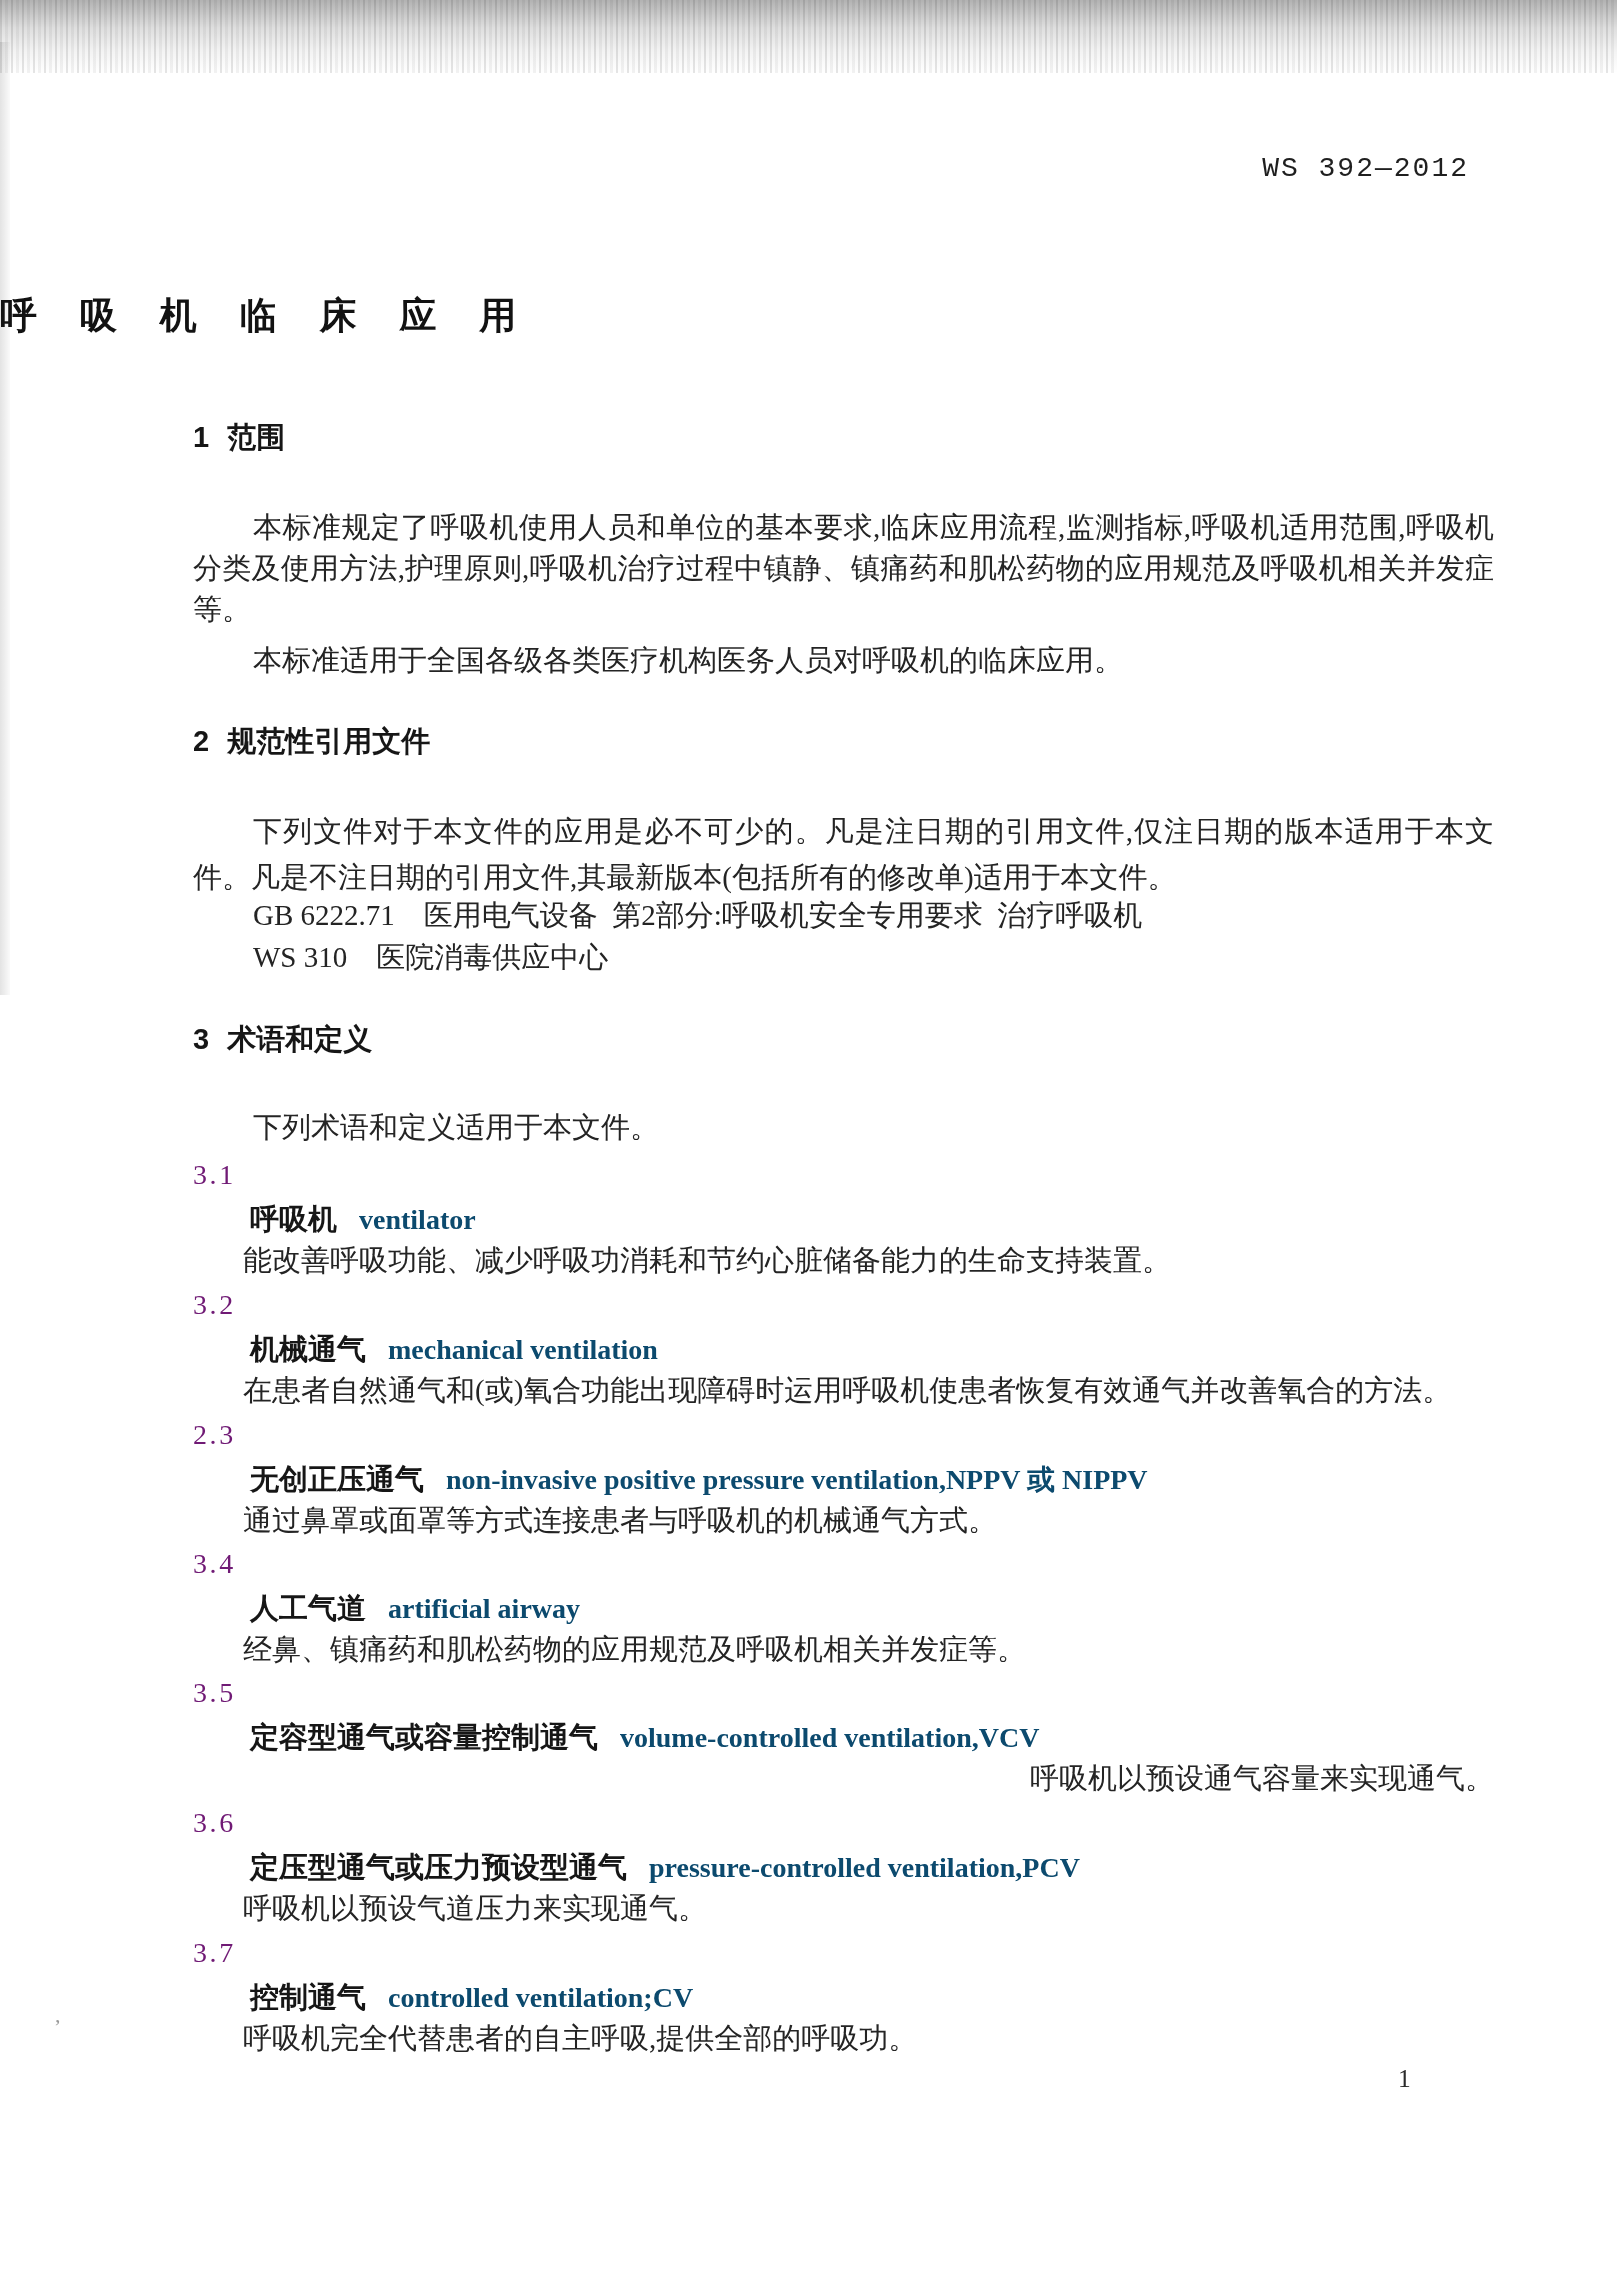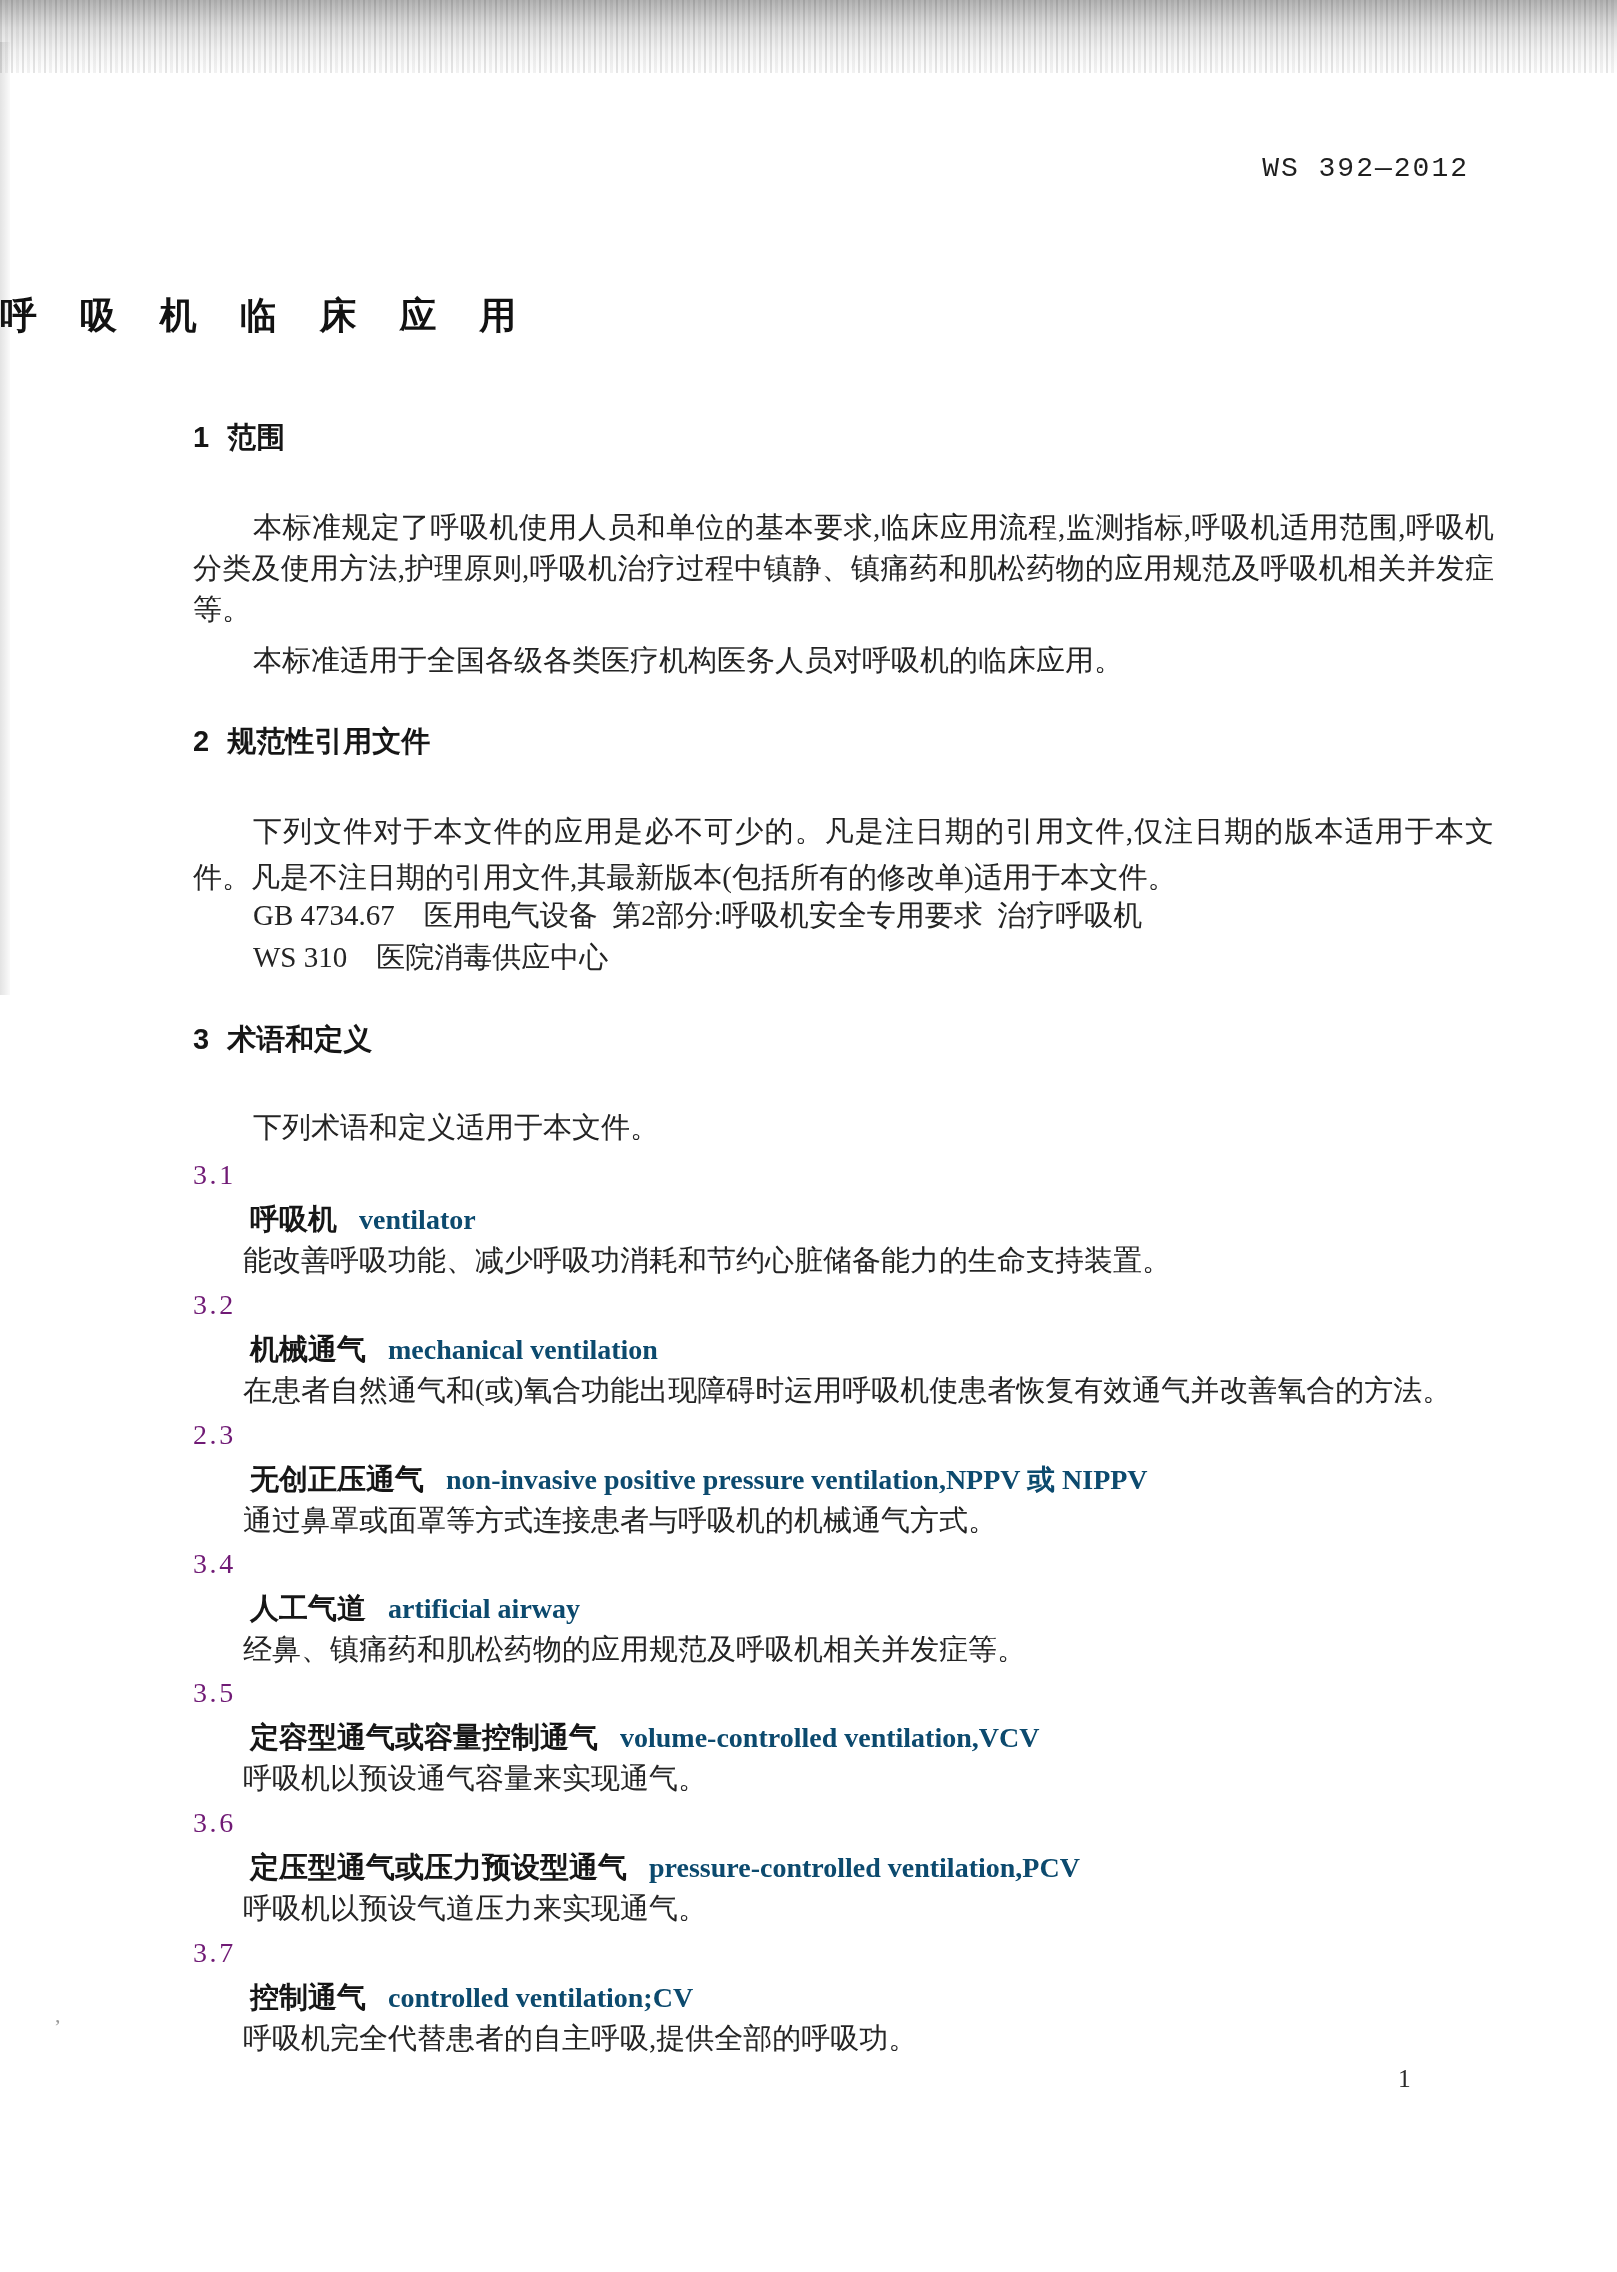--- a/index.html
+++ b/index.html
@@ -95,21 +95,21 @@
     <span class="sec-num">1</span><span class="sec-label">范围</span>
   </div>
   <div class="para" style="top:507px;">本标准规定了呼吸机使用人员和单位的基本要求,临床应用流程,监测指标,呼吸机适用范围,呼吸机分类及使用方法,护理原则,呼吸机治疗过程中镇静、镇痛药和肌松药物的应用规范及呼吸机相关并发症等。</div>
   <div class="para single-line" style="top:640px;">本标准适用于全国各级各类医疗机构医务人员对呼吸机的临床应用。</div>
 
   <div class="sec-heading" style="top:722px;">
     <span class="sec-num">2</span><span class="sec-label">规范性引用文件</span>
   </div>
   <div class="para loose" style="top:808px;">下列文件对于本文件的应用是必不可少的。凡是注日期的引用文件,仅注日期的版本适用于本文件。凡是不注日期的引用文件,其最新版本(包括所有的修改单)适用于本文件。</div>
   <div class="ref-line" style="top:896px;">
-    <span class="ref-code">GB 4734.67</span><span class="ref-title">医用电气设备  第2部分:呼吸机安全专用要求  治疗呼吸机</span>
+    <span class="ref-code">GB 6222.71</span><span class="ref-title">医用电气设备  第2部分:呼吸机安全专用要求  治疗呼吸机</span>
   </div>
   <div class="ref-line" style="top:938px;">
     <span class="ref-code">WS 310</span><span class="ref-title">医院消毒供应中心</span>
   </div>
 
   <div class="sec-heading" style="top:1020px;">
     <span class="sec-num">3</span><span class="sec-label">术语和定义</span>
   </div>
   <div class="para single-line" style="top:1107px;">下列术语和定义适用于本文件。</div>
 
@@ -138,21 +138,21 @@
   </div>
 
   <div class="term" style="top:1548px;">
     <div class="t-num">3.4</div>
     <div class="t-name">
       <span class="t-zh">人工气道</span><span class="t-en">artificial airway</span>
     </div>
     <div class="t-def">经鼻、镇痛药和肌松药物的应用规范及呼吸机相关并发症等。</div>
   </div>
 
-  <div class="term" style="top:1677px;">
+  <div class="term" style="top:1677px;text-align:right;">
     <div class="t-num">3.5</div>
     <div class="t-name">
       <span class="t-zh">定容型通气或容量控制通气</span><span class="t-en">volume-controlled ventilation,VCV</span>
     </div>
     <div class="t-def">呼吸机以预设通气容量来实现通气。</div>
   </div>
 
   <div class="term" style="top:1807px;">
     <div class="t-num">3.6</div>
     <div class="t-name">

